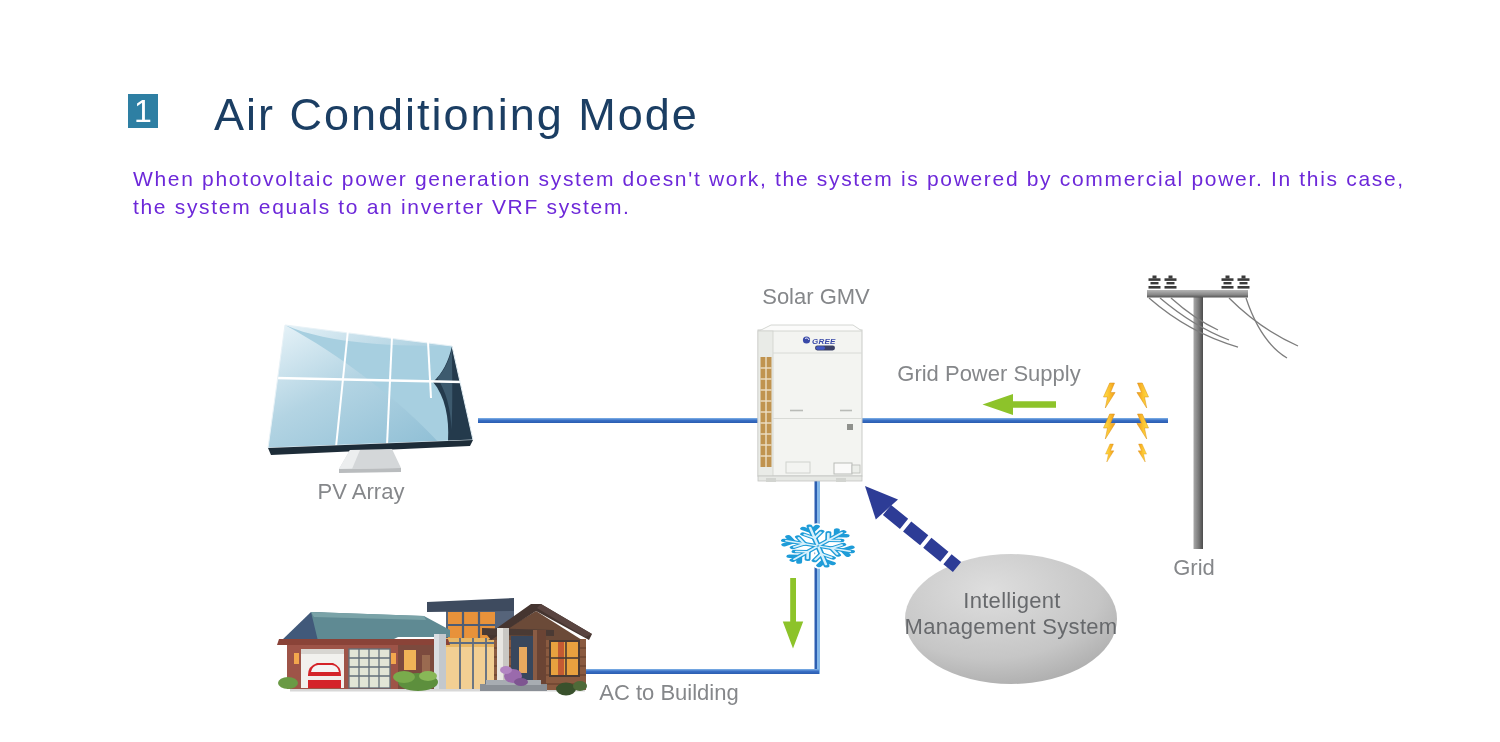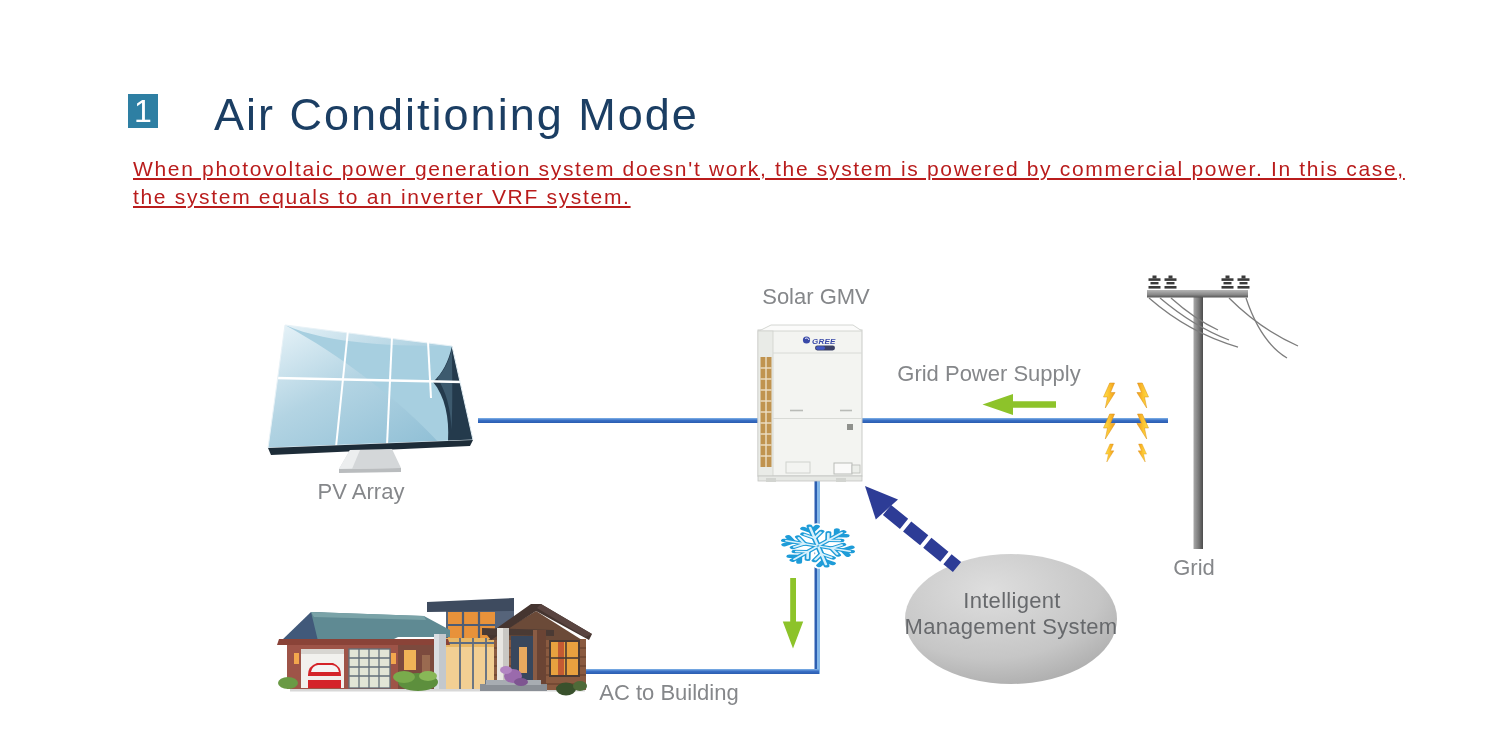--- a/index.html
+++ b/index.html
@@ -1,21 +1,21 @@
 <!DOCTYPE html>
 <html><head>
 <meta charset="utf-8">
 <style>
   html,body{margin:0;padding:0;}
   body{width:1500px;height:742px;background:#ffffff;overflow:hidden;position:relative;
        font-family:"Liberation Sans", sans-serif;}
   #num{position:absolute;left:128px;top:94px;width:30px;height:34px;background:#2e7fa3;
        color:#fff;font-size:32px;text-align:center;line-height:35px;}
   #title{position:absolute;left:189px;top:89px;font-size:45px;color:#1b3e63;letter-spacing:2.0px;margin-left:25px;}
-  #desc{position:absolute;left:133px;top:155px;font-size:21px;line-height:28px;color:#b91c1c;letter-spacing:1.68px;text-decoration:underline;}
+  #desc{position:absolute;left:133px;top:165px;font-size:21px;line-height:28px;color:#6d28d9;letter-spacing:1.68px;}
   svg{position:absolute;left:0;top:0;}
 </style>
 </head>
 <body>
 <div id="num">1</div>
 <div id="title">Air Conditioning Mode</div>
 <div id="desc">When photovoltaic power generation system doesn't work, the system is powered by commercial power. In this case,<br>the system equals to an inverter VRF system.</div>
 <svg id="art" width="1500" height="742" viewBox="0 0 1500 742">
 <defs>
   <linearGradient id="lineH" x1="0" y1="0" x2="0" y2="1">

